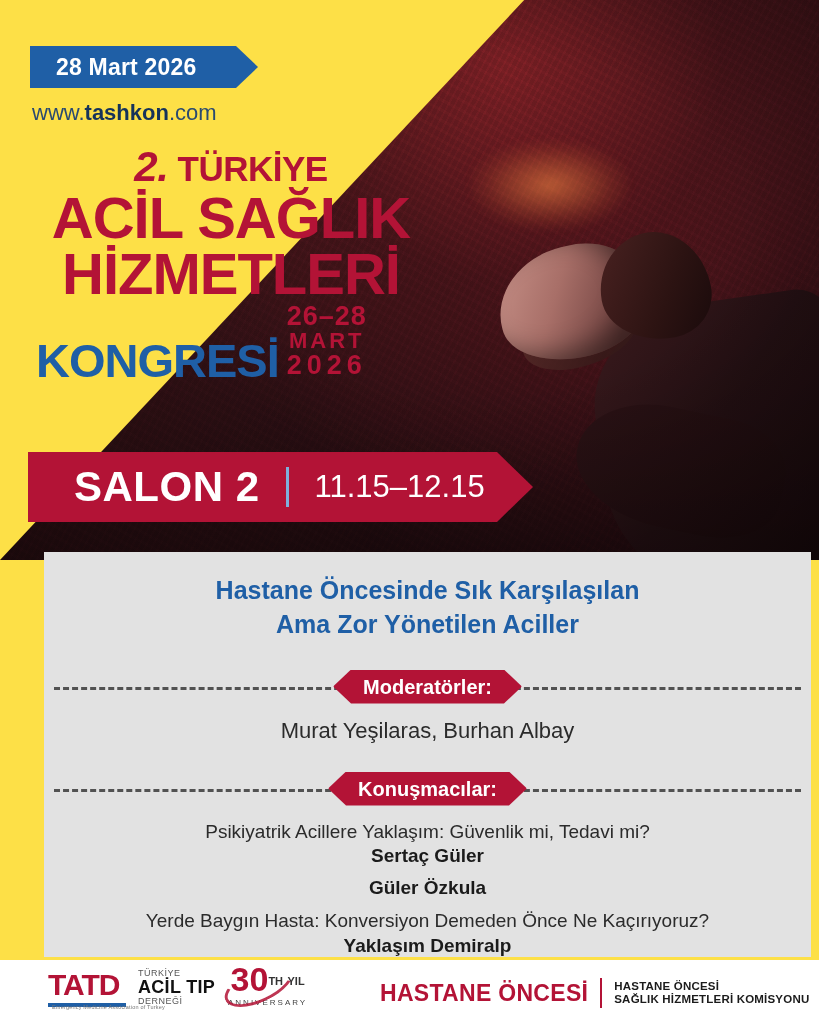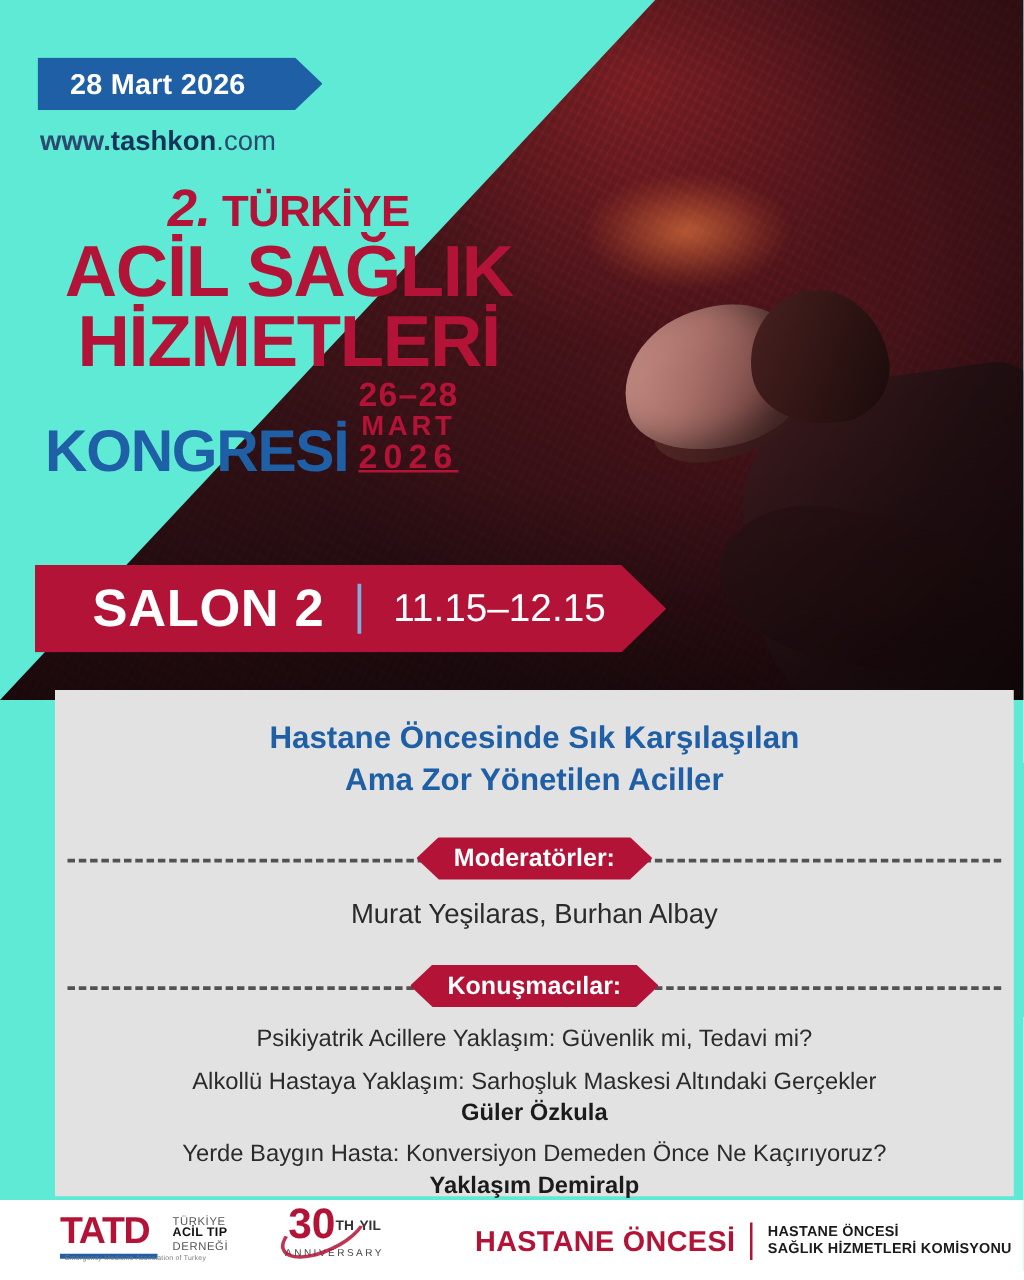--- a/index.html
+++ b/index.html
@@ -5,21 +5,21 @@
   * { box-sizing: border-box; margin: 0; padding: 0; }
   html, body {
     width: 819px; height: 1024px;
     font-family: "Liberation Sans", sans-serif;
     background: #ffffff;
     overflow: hidden;
   }
   .poster {
     position: relative;
     width: 819px; height: 1024px;
-    background: #5eead4;
+    background: #fde047;
   }
 
   
   .photo {
     position: absolute;
     top: 0; left: 0; width: 819px; height: 560px;
     background:
       radial-gradient(circle at 62% 12%, rgba(170,40,45,0.55) 0%, rgba(90,18,24,0.25) 30%, rgba(30,10,14,0.0) 60%),
       radial-gradient(circle at 80% 45%, rgba(120,30,40,0.45) 0%, rgba(40,12,18,0.1) 55%),
       linear-gradient(145deg, #5d1f22 0%, #45171c 28%, #2e1014 55%, #1b0a0d 80%, #120709 100%);
@@ -128,21 +128,21 @@
     padding: 0 22px 0 26px;
     clip-path: polygon(0 0, calc(100% - 22px) 0, 100% 50%, calc(100% - 22px) 100%, 0 100%);
   }
   .date-ribbon span {
     color: #ffffff; font-size: 23px; font-weight: bold; letter-spacing: .2px;
   }
   .site {
     position: absolute; left: 32px; top: 100px;
     font-size: 22px; color: #1f3e63;
   }
-  .site .www { color: #2a4a70; font-weight: bold; }
+  .site .www { color: #2a4a70; font-weight: normal; }
   .site .tashkon { color: #16335a; font-weight: bold; }
   .site .dotcom { color: #2a4a70; }
 
   
   .logo { position: absolute; left: 36px; top: 146px; width: 390px; text-align: center; }
   .l1 {
     font-size: 35px; font-weight: bold; color: #b31336;
     letter-spacing: -0.5px; line-height: 1;
   }
   .l1 .num { font-size: 42px; font-style: italic; }
@@ -157,21 +157,21 @@
   .kongresi-row { display: flex; align-items: flex-end; gap: 8px; margin-top: 2px;}
   .l4 {
     font-size: 47px; font-weight: bold; color: #1f5fa6;
     line-height: .95; letter-spacing: -1px;
   }
   .dates-stack { line-height: 1.0; padding-bottom: 4px; }
   .dates-stack div {
     font-size: 27px; font-weight: bold; color: #b31336; letter-spacing: 1px;
   }
   .dates-stack .mart { color: #b31336; letter-spacing: 3px; font-size: 22px;}
-  .dates-stack .yr { letter-spacing: 5px; text-decoration: underline; }
+  .dates-stack .yr { letter-spacing: 5px; }
 
   
   .salon-bar {
     position: absolute; left: 28px; top: 452px;
     width: 505px; height: 70px;
     background: #b31336;
     clip-path: polygon(0 0, calc(100% - 36px) 0, 100% 50%, calc(100% - 36px) 100%, 0 100%);
     display: flex; align-items: center; padding-left: 46px; gap: 26px;
   }
   .salon-bar .salon {
@@ -225,21 +225,21 @@
   .tatd { position: absolute; left: 48px; top: 968px; display: flex; align-items: center; gap: 8px; }
   .tatd-mark {
     color: #b31336; font-size: 30px; font-weight: bold; letter-spacing: -1px;
     position: relative; padding-right: 4px;
   }
   .tatd-mark .bar {
     display: block; width: 78px; height: 4px; background: #1f5fa6; margin-top: 1px;
   }
   .tatd-text { line-height: 1.05; }
   .tatd-text .t1 { font-size: 9px; color: #555; letter-spacing: .5px;}
-  .tatd-text .t2 { font-size: 10px; color: #111; font-weight: bold; letter-spacing: .3px;}
+  .tatd-text .t2 { font-size: 18px; color: #111; font-weight: bold; letter-spacing: .3px;}
   .tatd-text .t3 { font-size: 9px; color: #555; letter-spacing: .5px;}
   .tatd-sub { position: absolute; left: 52px; top: 1004px; font-size: 5.5px; color: #777; letter-spacing: .2px;}
 
   .anniv { position: absolute; left: 228px; top: 962px; text-align: center; }
   .anniv .num {
     font-size: 34px; font-weight: bold; color: #b31336; line-height: 1;
     display: inline-block; position: relative;
   }
   .anniv .yil { font-size: 11px; color: #333; font-weight: bold; vertical-align: super;}
   .anniv .word { font-size: 8px; color: #444; letter-spacing: 2px; margin-top: 2px;}
@@ -326,23 +326,23 @@
     <div class="moderators">Murat Yeşilaras, Burhan Albay</div>
 
     <div class="tag-row">
       <div class="dashline"></div>
       <div class="tag">Konuşmacılar:</div>
     </div>
 
     <div class="speakers">
       <div class="sp-item">
         <div class="sp-title">Psikiyatrik Acillere Yaklaşım: Güvenlik mi, Tedavi mi?</div>
+        <div class="sp-name">Sertaç Güler</div>
       </div>
       <div class="sp-item">
-        <div class="sp-title">Alkollü Hastaya Yaklaşım: Sarhoşluk Maskesi Altındaki Gerçekler</div>
         <div class="sp-name">Güler Özkula</div>
       </div>
       <div class="sp-item">
         <div class="sp-title">Yerde Baygın Hasta: Konversiyon Demeden Önce Ne Kaçırıyoruz?</div>
         <div class="sp-name">Yaklaşım Demiralp</div>
       </div>
     </div>
   </div>
 
   <div class="footer"></div>

